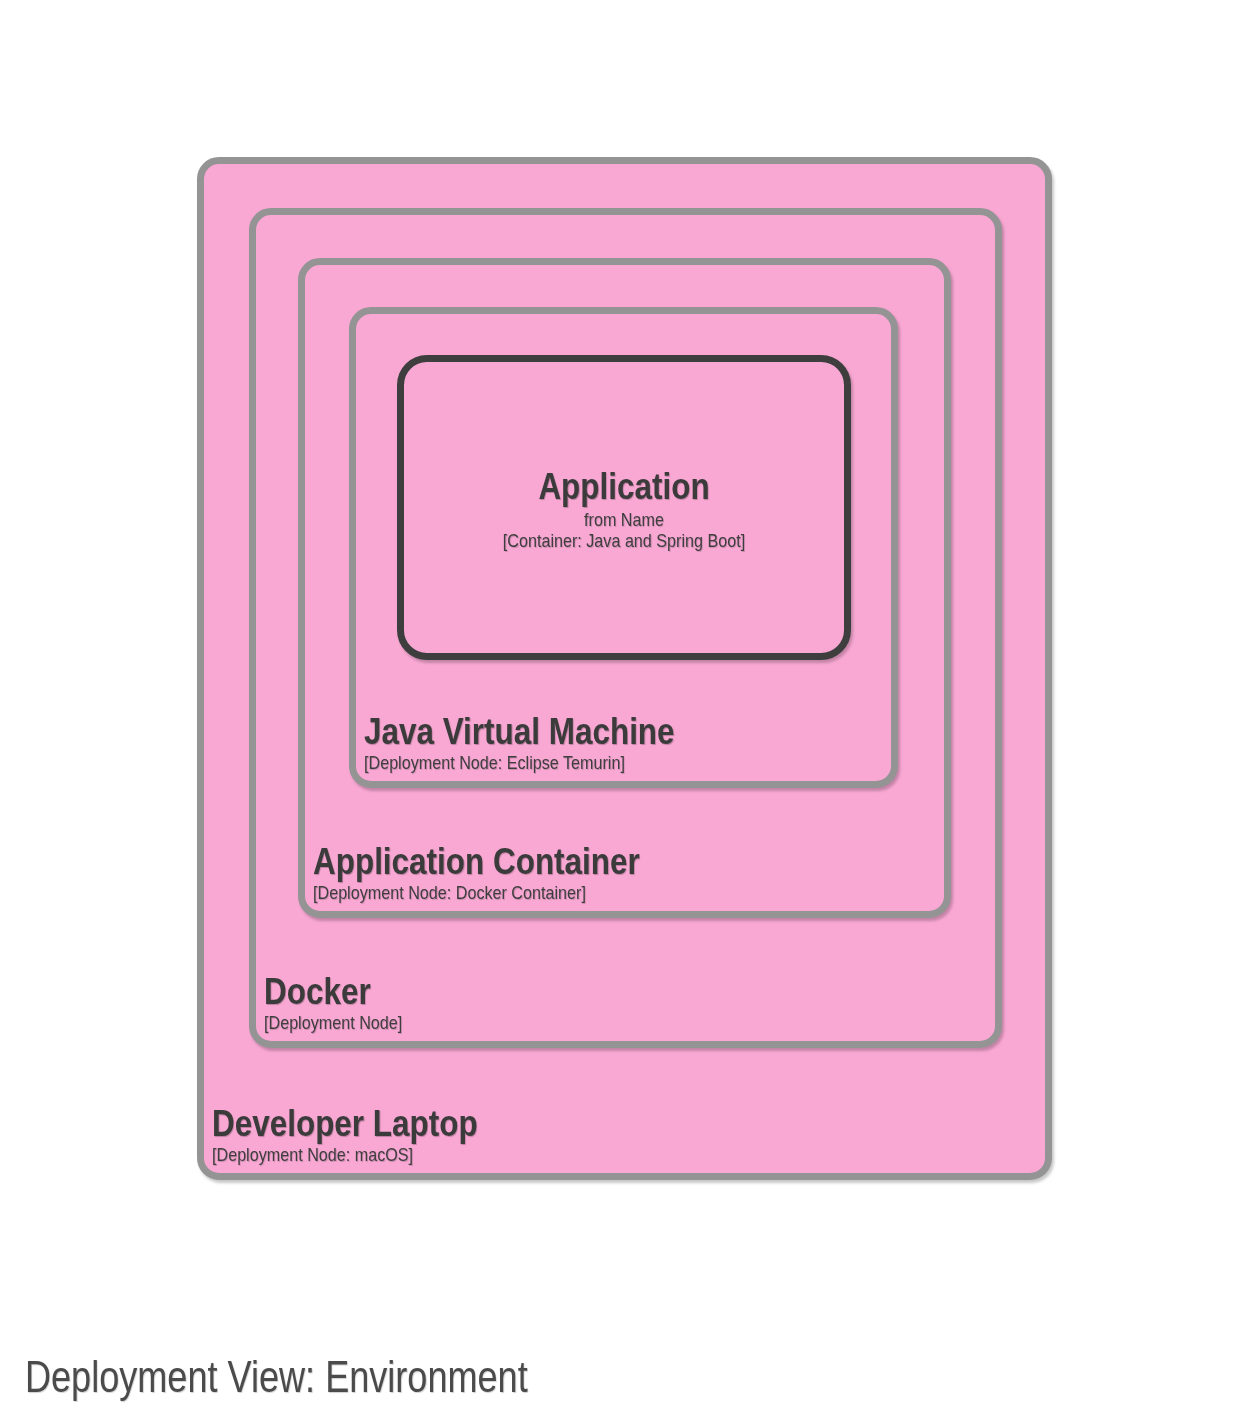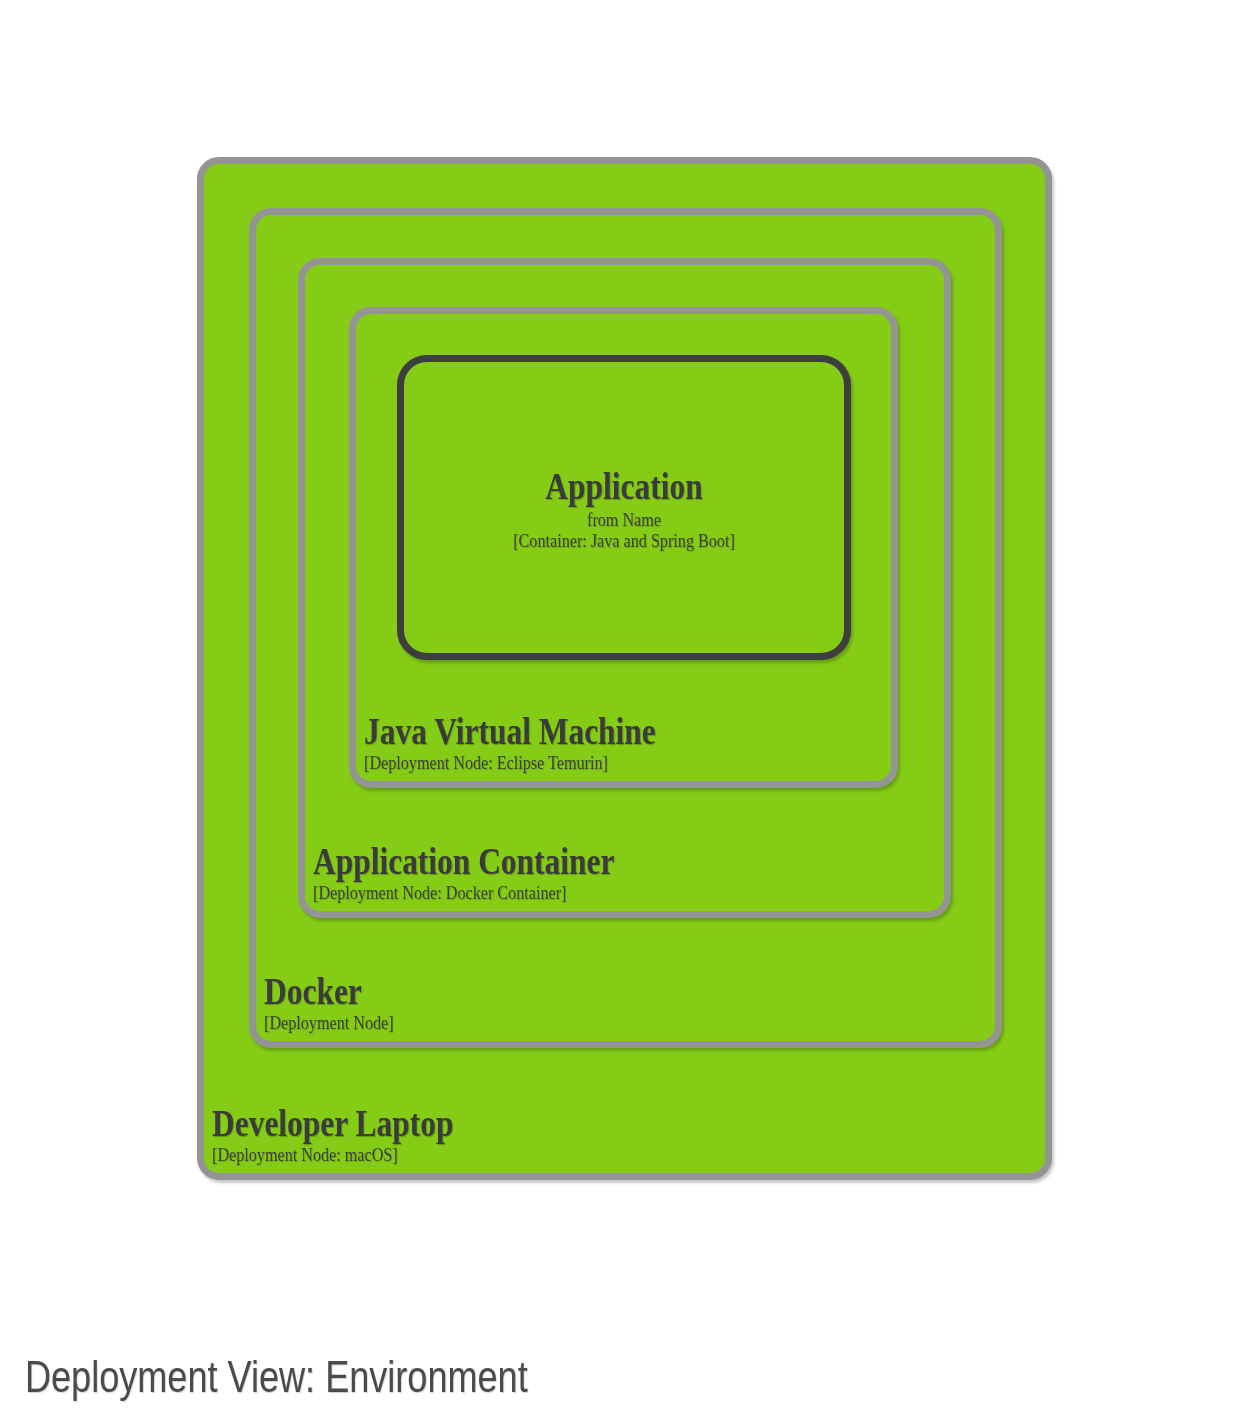--- a/index.html
+++ b/index.html
@@ -11,25 +11,24 @@
     position: relative;
     width: 1250px;
     height: 1416px;
     background: #ffffff;
     overflow: hidden;
     font-family: "Liberation Sans", sans-serif;
   }
   .node {
     position: absolute;
     box-sizing: border-box;
-    background: #84cc16;
+    background: #f9a8d4;
     border: 7px solid #949494;
     border-radius: 22px;
     box-shadow: 2px 3px 3px rgba(0,0,0,0.22);
-    font-family: Liberation Serif, serif;
   }
   .node--laptop    { left: 197px; top: 157px; width: 855px; height: 1023px; }
   .node--docker    { left: 45px;  top: 44px;  width: 753px; height: 840px; }
   .node--appcont   { left: 42px;  top: 43px;  width: 653px; height: 660px; }
   .node--jvm       { left: 44px;  top: 42px;  width: 549px; height: 481px; }
   .node--app {
     left: 41px; top: 41px; width: 454px; height: 305px;
     border: 7px solid #3e3e3e;
     border-radius: 30px;
   }

